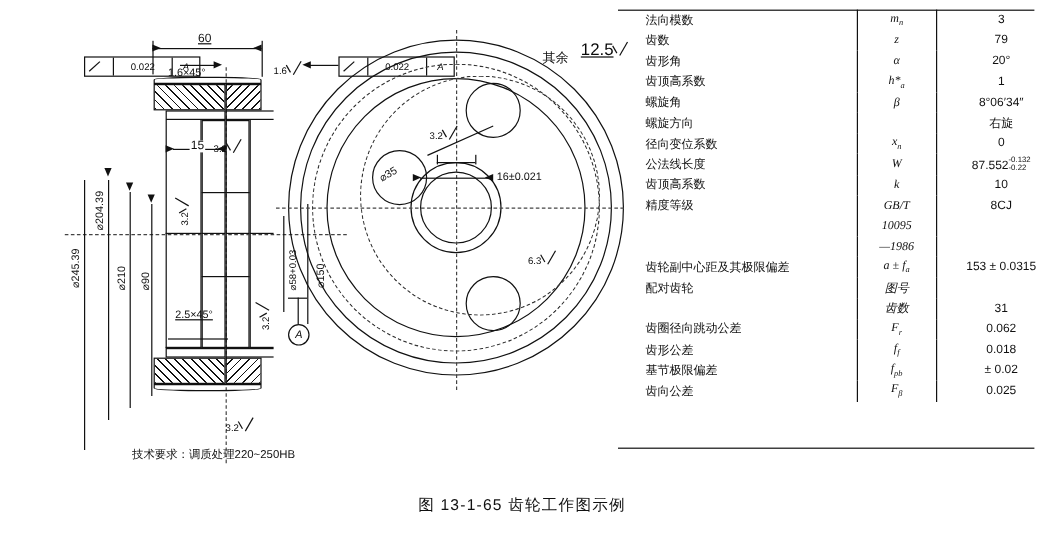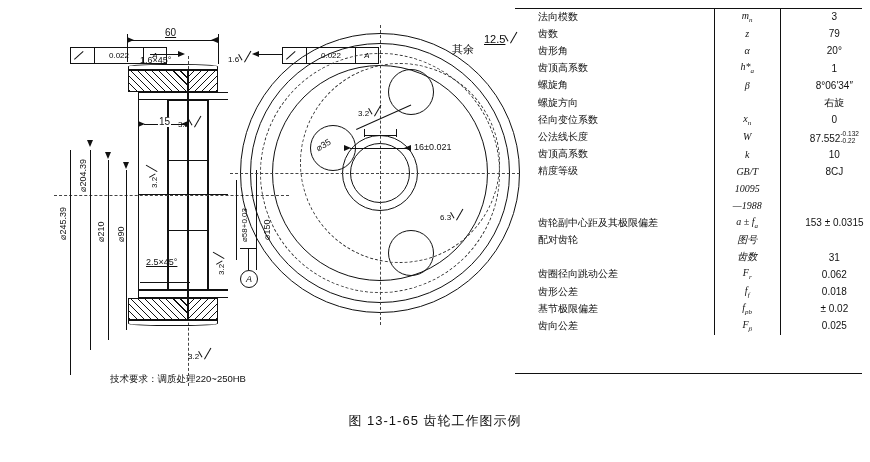--- a/index.html
+++ b/index.html
@@ -219,21 +219,21 @@
 
     <div class="rough" style="left:28px;top:82px;">
       <span>3.2</span><span class="v"></span>
     </div>
     <div class="rough" style="left:110px;top:186px;">
       <span>6.3</span><span class="v"></span>
     </div>
   </div>
 
   <div class="txt" style="left:452px;top:44px;font-size:11px;">其余</div>
-  <div class="rough" style="left:484px;top:33px;font-size:11px;text-decoration:underline;">
+  <div class="rough" style="left:484px;top:33px;font-size:14px;text-decoration:underline;">
     <span>12.5</span><span class="v"></span>
   </div>
 
   <div class="rule-top"></div>
   <div class="rule-bot"></div>
   <div id="spec-table">
     <table class="spec">
       <tbody>
           <tr>
             <td class="c-name">法向模数</td>
@@ -285,21 +285,21 @@
             <td class="c-sym">GB/T</td>
             <td class="c-val">8CJ</td>
           </tr>
           <tr>
             <td class="c-name"></td>
             <td class="c-sym">10095</td>
             <td class="c-val"></td>
           </tr>
           <tr>
             <td class="c-name"></td>
-            <td class="c-sym">—1988</td>
+            <td class="c-sym">—1986</td>
             <td class="c-val"></td>
           </tr>
           <tr>
             <td class="c-name">齿轮副中心距及其极限偏差</td>
             <td class="c-sym">a ± f<sub>a</sub></td>
             <td class="c-val">153 ± 0.0315</td>
           </tr>
           <tr>
             <td class="c-name">配对齿轮</td>
             <td class="c-sym">图号</td>

